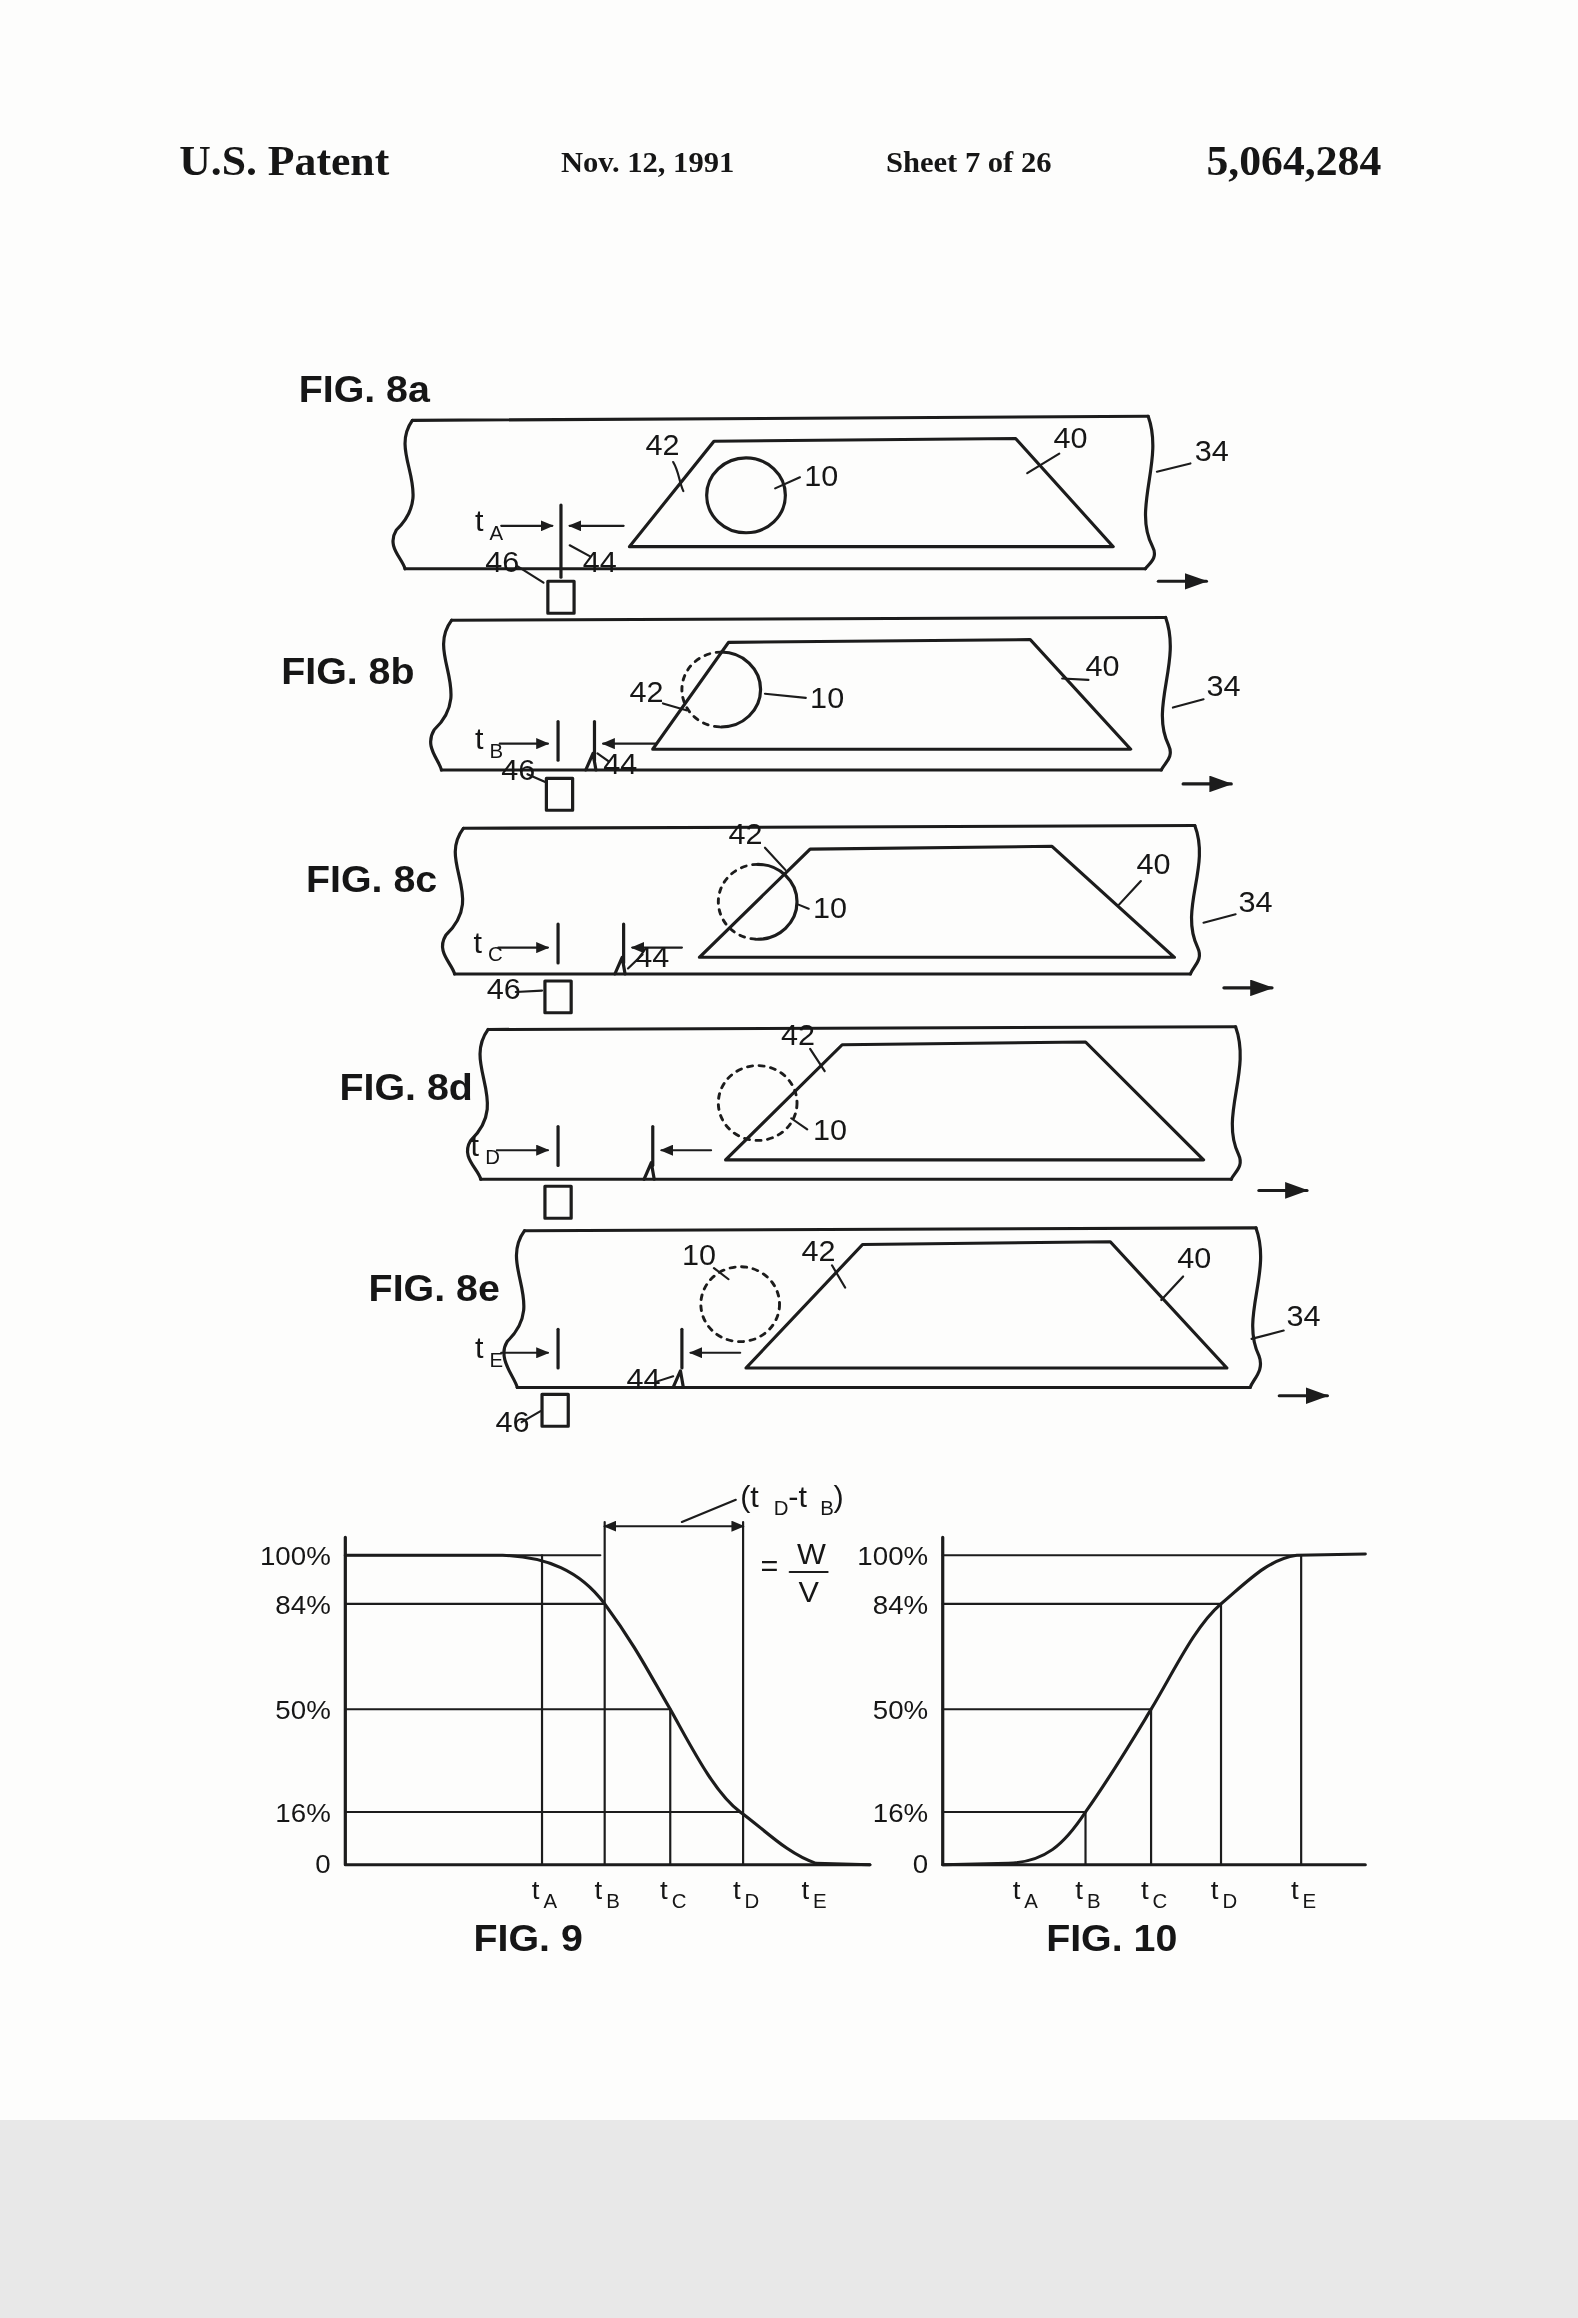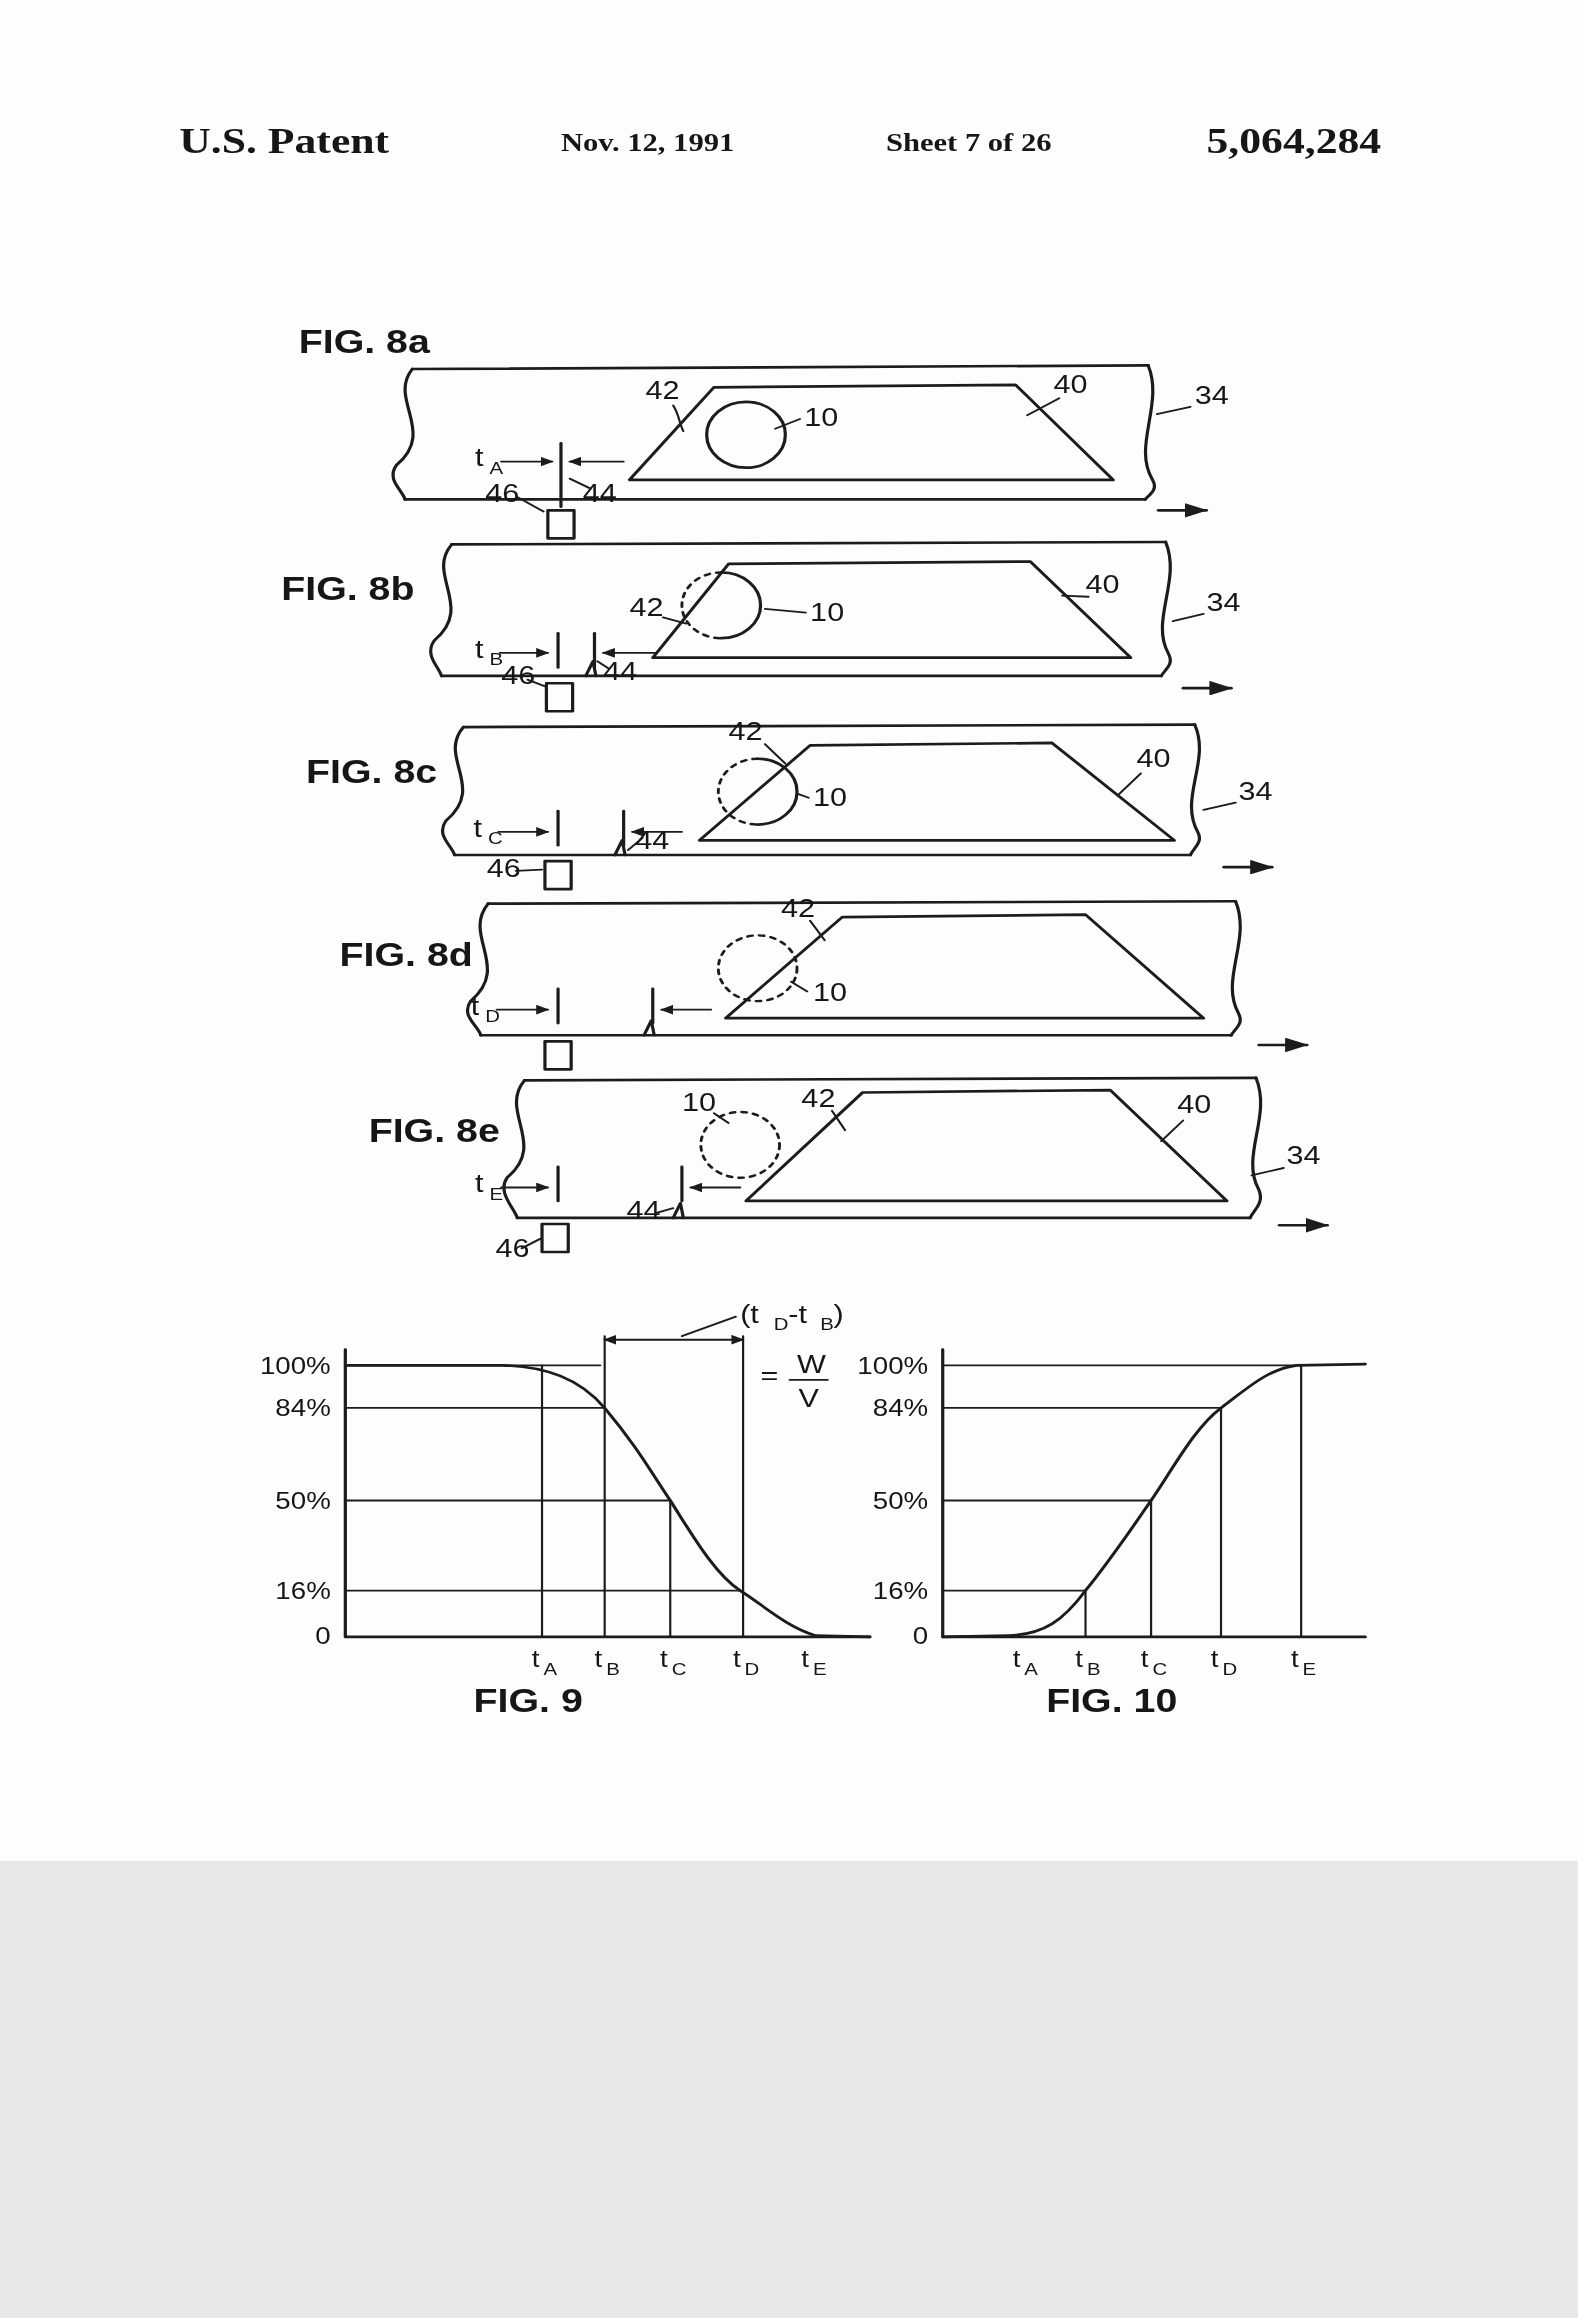--- a/index.html
+++ b/index.html
@@ -1,16 +1,16 @@
 <!DOCTYPE html>
 <html style="font-size:11px"><head>
 <meta charset="utf-8">
 <style>
   html,body{margin:0;padding:0;background:#e8e8e8;}
-  .page{width:1578px;height:1861px;background:#fdfdfc;margin:0 auto;position:relative;overflow:hidden;}
+  .page{width:1578px;height:2120px;background:#fdfdfc;margin:0 auto;position:relative;overflow:hidden;}
   svg{display:block;width:100%;height:100%;}
   text{fill:#161616;}
   .t-hdr-lg{font-family:"Liberation Serif",serif;font-weight:bold;font-size:30px;}
   .t-hdr-md{font-family:"Liberation Serif",serif;font-weight:bold;font-size:21px;}
   .t-fig{font-family:"Liberation Sans",sans-serif;font-weight:bold;font-size:27px;}
   .t-ref{font-family:"Liberation Sans",sans-serif;font-size:21px;}
   .t-sub{font-family:"Liberation Sans",sans-serif;font-size:14px;}
   .t-axis{font-family:"Liberation Sans",sans-serif;font-size:19px;}
   .t-eq{font-family:"Liberation Sans",sans-serif;font-size:21px;}
   .s2{stroke:#1c1c1c;stroke-width:2.2;fill:none;stroke-linecap:round;stroke-linejoin:round;}

